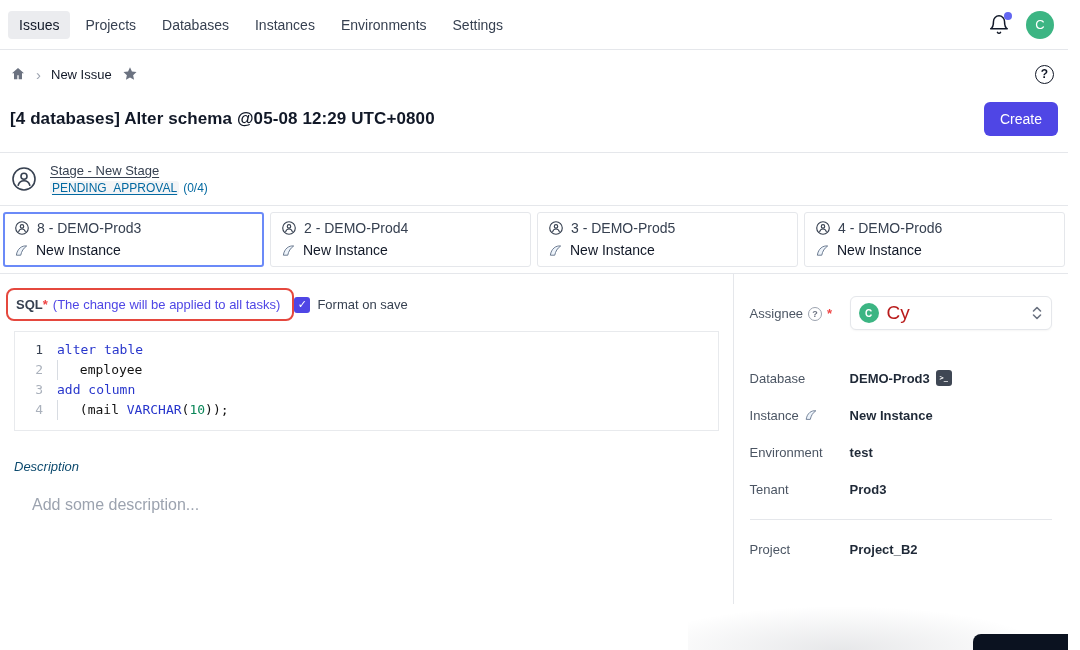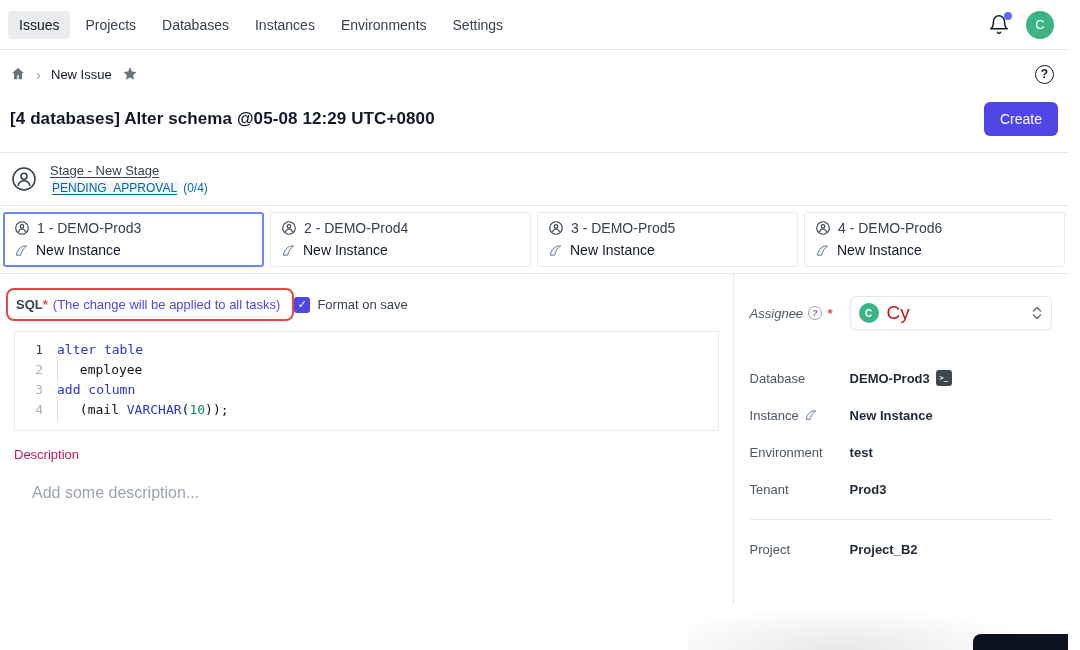--- a/index.html
+++ b/index.html
@@ -70,26 +70,26 @@
             font-family:"DejaVu Sans Mono", monospace; font-size:13px; }
   .code-line { display:flex; line-height:20px; height:20px; }
   .ln { width:42px; text-align:right; padding-right:14px; color:#aab1bc; flex:none; }
   .ln.active { color:#374151; }
   .code-text { white-space:pre; color:#111; }
   .indent-guide { display:inline-block; width:15px; border-left:1px solid #d8dce2; height:20px; vertical-align:top; }
   .tok.kw { color:#2836cc; }
   .tok.num { color:#098658; }
 
   
-  .desc-label { margin-top:16px; font-size:13px; font-weight:500; color:#be185d; }
+  .desc-label { margin-top:28px; font-size:13px; font-weight:500; color:#0c4a6e;font-style:italic; }
   .desc-placeholder { margin-top:22px; margin-left:18px; font-size:16px; color:#9ca3af; }
 
   
   .assignee-row { display:flex; align-items:center; }
-  .assignee-label-wrap { width:100px; display:flex; align-items:center; gap:5px; flex:none;font-style:italic; }
+  .assignee-label-wrap { width:100px; display:flex; align-items:flex-end; gap:5px; flex:none; }
   .field-label { font-size:13px; color:#4b5563; }
   .help-sm { width:14px; height:14px; border:1.3px solid #9ca3af; border-radius:50%; font-size:9px; font-weight:700;
              color:#6b7280; display:flex; align-items:center; justify-content:center; }
   .assignee-select { flex:1; height:34px; border:1px solid #e5e7eb; border-radius:6px; background:#fff;
                      box-shadow:0 1px 2px rgba(0,0,0,.04); display:flex; align-items:center; gap:8px; padding:0 8px; cursor:pointer; }
   .avatar-sm { width:20px; height:20px; border-radius:50%; background:#3cb583; color:#fff; font-size:10px;
                display:flex; align-items:center; justify-content:center; font-weight:600; }
   .assignee-name { font-size:19px; color:#b91c1c; font-weight:500; flex:1; }
 
   .field-row { display:flex; align-items:center; margin-top:21px; min-height:16px; }
@@ -180,21 +180,21 @@
   <div class="tasks-row">
     <div class="task-card selected">
       <div class="task-line1">
         <span>
           <svg width="16" height="16" viewBox="0 0 28 28" fill="none" stroke="#374151" stroke-width="2">
             <circle cx="14" cy="14" r="11"></circle>
               <circle cx="14" cy="11.2" r="3"></circle>
             <path d="M8.2 20.2c.9-3 3.2-4.4 5.8-4.4s4.9 1.4 5.8 4.4" stroke-linecap="round"></path>
           </svg>
         </span>
-        <span>1 - DEMO-Prod3</span>
+        <span>8 - DEMO-Prod3</span>
       </div>
       <div class="task-line2">
         <span>
           <svg width="15" height="15" viewBox="0 0 16 16">
               <path d="M2.5 13 C3.5 6 8.5 2.5 13.5 3.2 C10 5.5 8 9 7.2 13 Z" fill="#eef4fb" stroke="#64748b" stroke-width="1"></path>
             </svg>
         </span>
         <span>New Instance</span>
       </div>
     </div>

